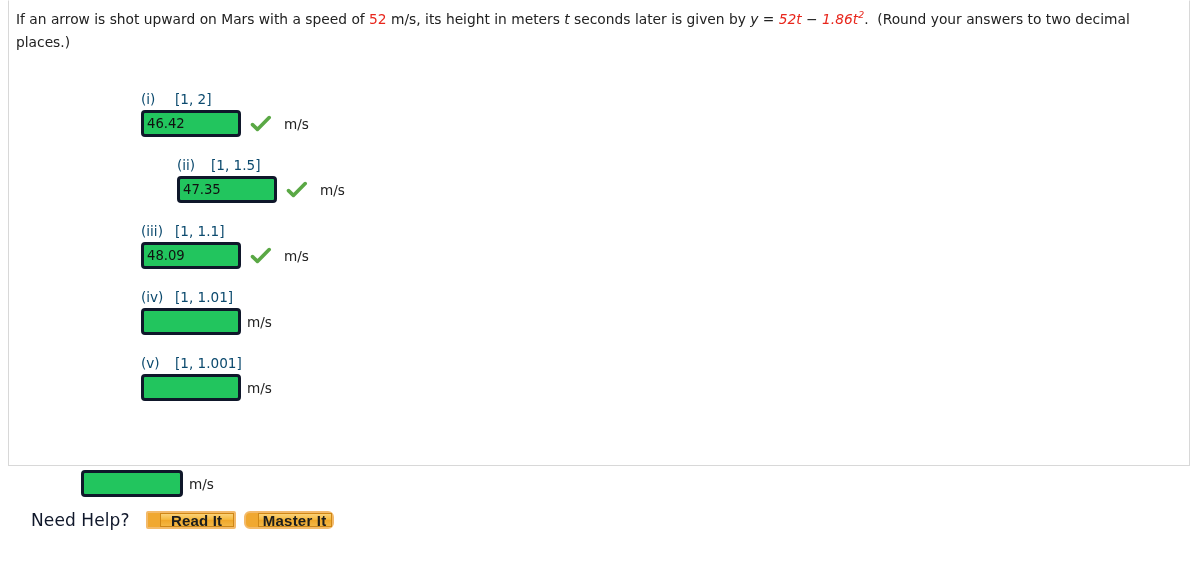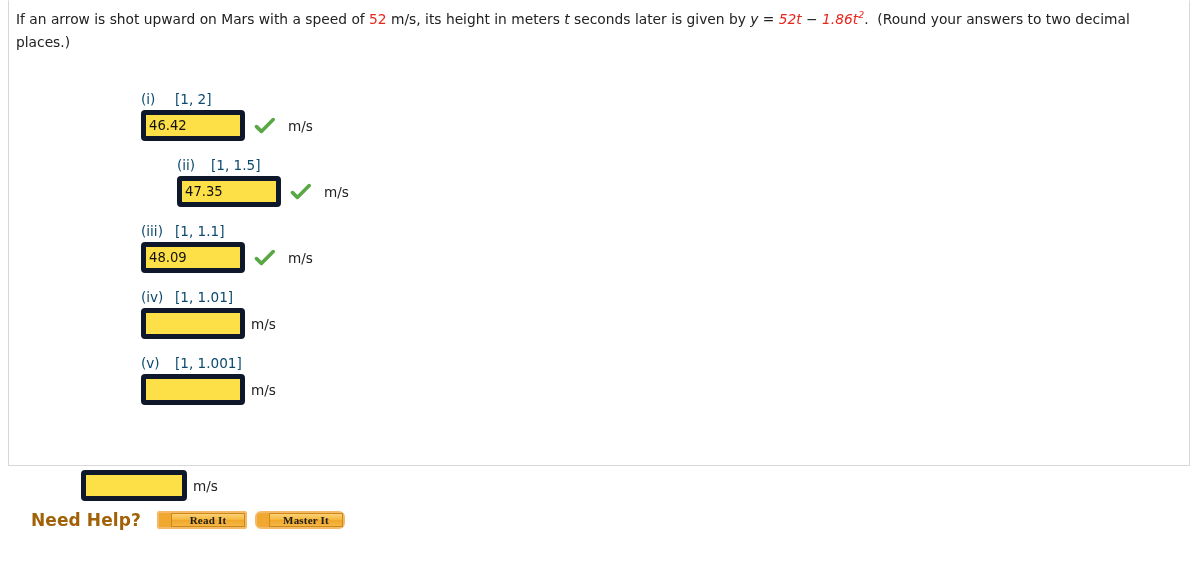--- a/index.html
+++ b/index.html
@@ -67,23 +67,23 @@
     display: inline-block;
     min-width: 34px;
   }
   .answer-row {
     display: flex;
     align-items: center;
   }
   .ans-input {
     width: 88px;
     height: 21px;
-    border: 5px solid #0f172a;
+    border: 3px solid #0f172a;
     border-radius: 4px;
-    background: #fde047;
+    background: #22c55e;
     font-family: "DejaVu Sans", "Liberation Sans", sans-serif;
     font-size: 13.2px;
     color: #111111;
     padding: 0 3px;
     box-sizing: content-box;
     outline: none;
   }
   .check-icon {
     width: 22px;
     height: 18px;
@@ -115,23 +115,23 @@
   .part-b-row .ans-input { width: 90px; }
   .help-row {
     position: absolute;
     left: 22px;
     top: 509px;
     display: flex;
     align-items: center;
   }
   .need-help {
     font-family: "DejaVu Sans", "Liberation Sans", sans-serif;
-    font-weight: bold;
+    font-weight: normal;
     font-size: 17px;
-    color: #a16207;
+    color: #0f172a;
     letter-spacing: 0.1px;
   }
   .help-btn {
     margin-left: 16px;
     width: 90px;
     height: 18px;
     border: 2px solid #f3ba6a;
     border-radius: 2px;
     background: #f0a830;
     padding: 0;
@@ -139,23 +139,23 @@
     position: relative;
   }
   .help-btn .inner {
     position: absolute;
     left: 0; top: 0; right: 0; bottom: 0;
     border: 1px solid #cf8716;
     background: linear-gradient(to bottom, #fbd278 0%, #f5b93f 45%, #f0a72a 52%, #f3b745 100%);
     display: flex;
     align-items: center;
     justify-content: center;
-    font-family: Liberation Serif, serif;
+    font-family: Liberation Sans, sans-serif;
     font-weight: bold;
-    font-size: 11px;
+    font-size: 15px;
     color: #1c1c1c;
     letter-spacing: 0.2px;
     margin-left: 12px;
   }
   .help-btn + .help-btn {
     margin-left: 8px;
     border-radius: 6px;
   }
 </style>
 </head>

